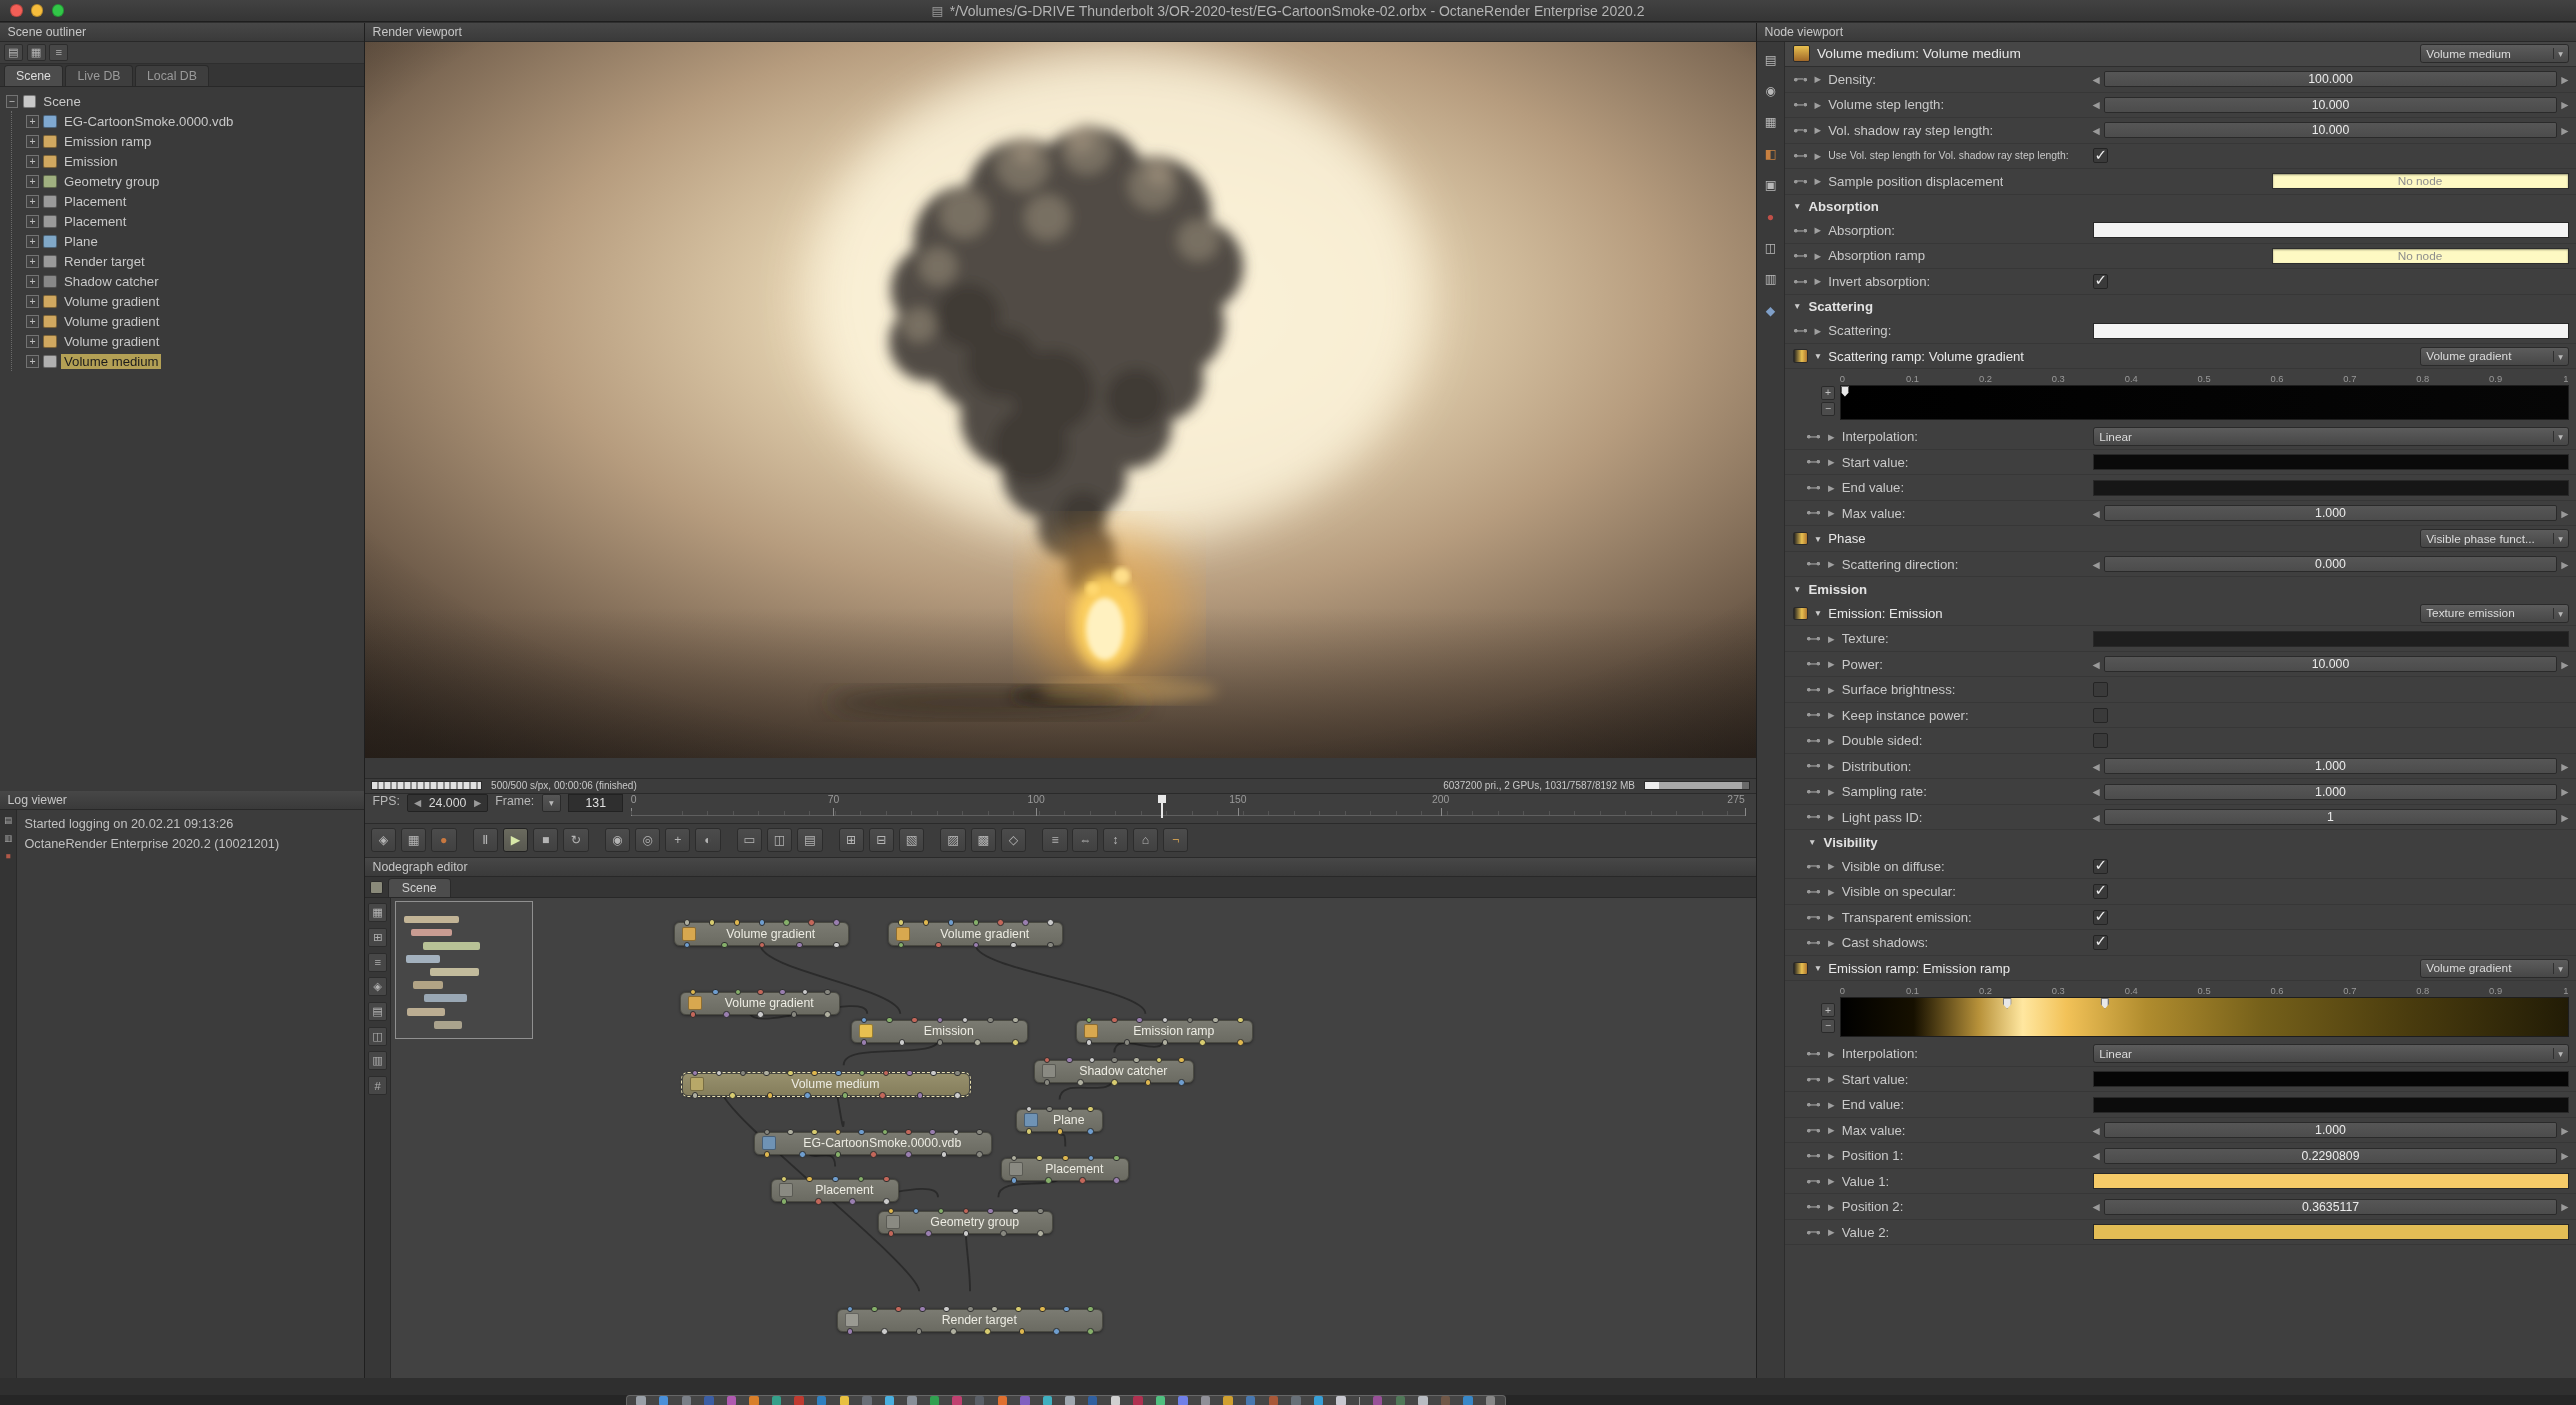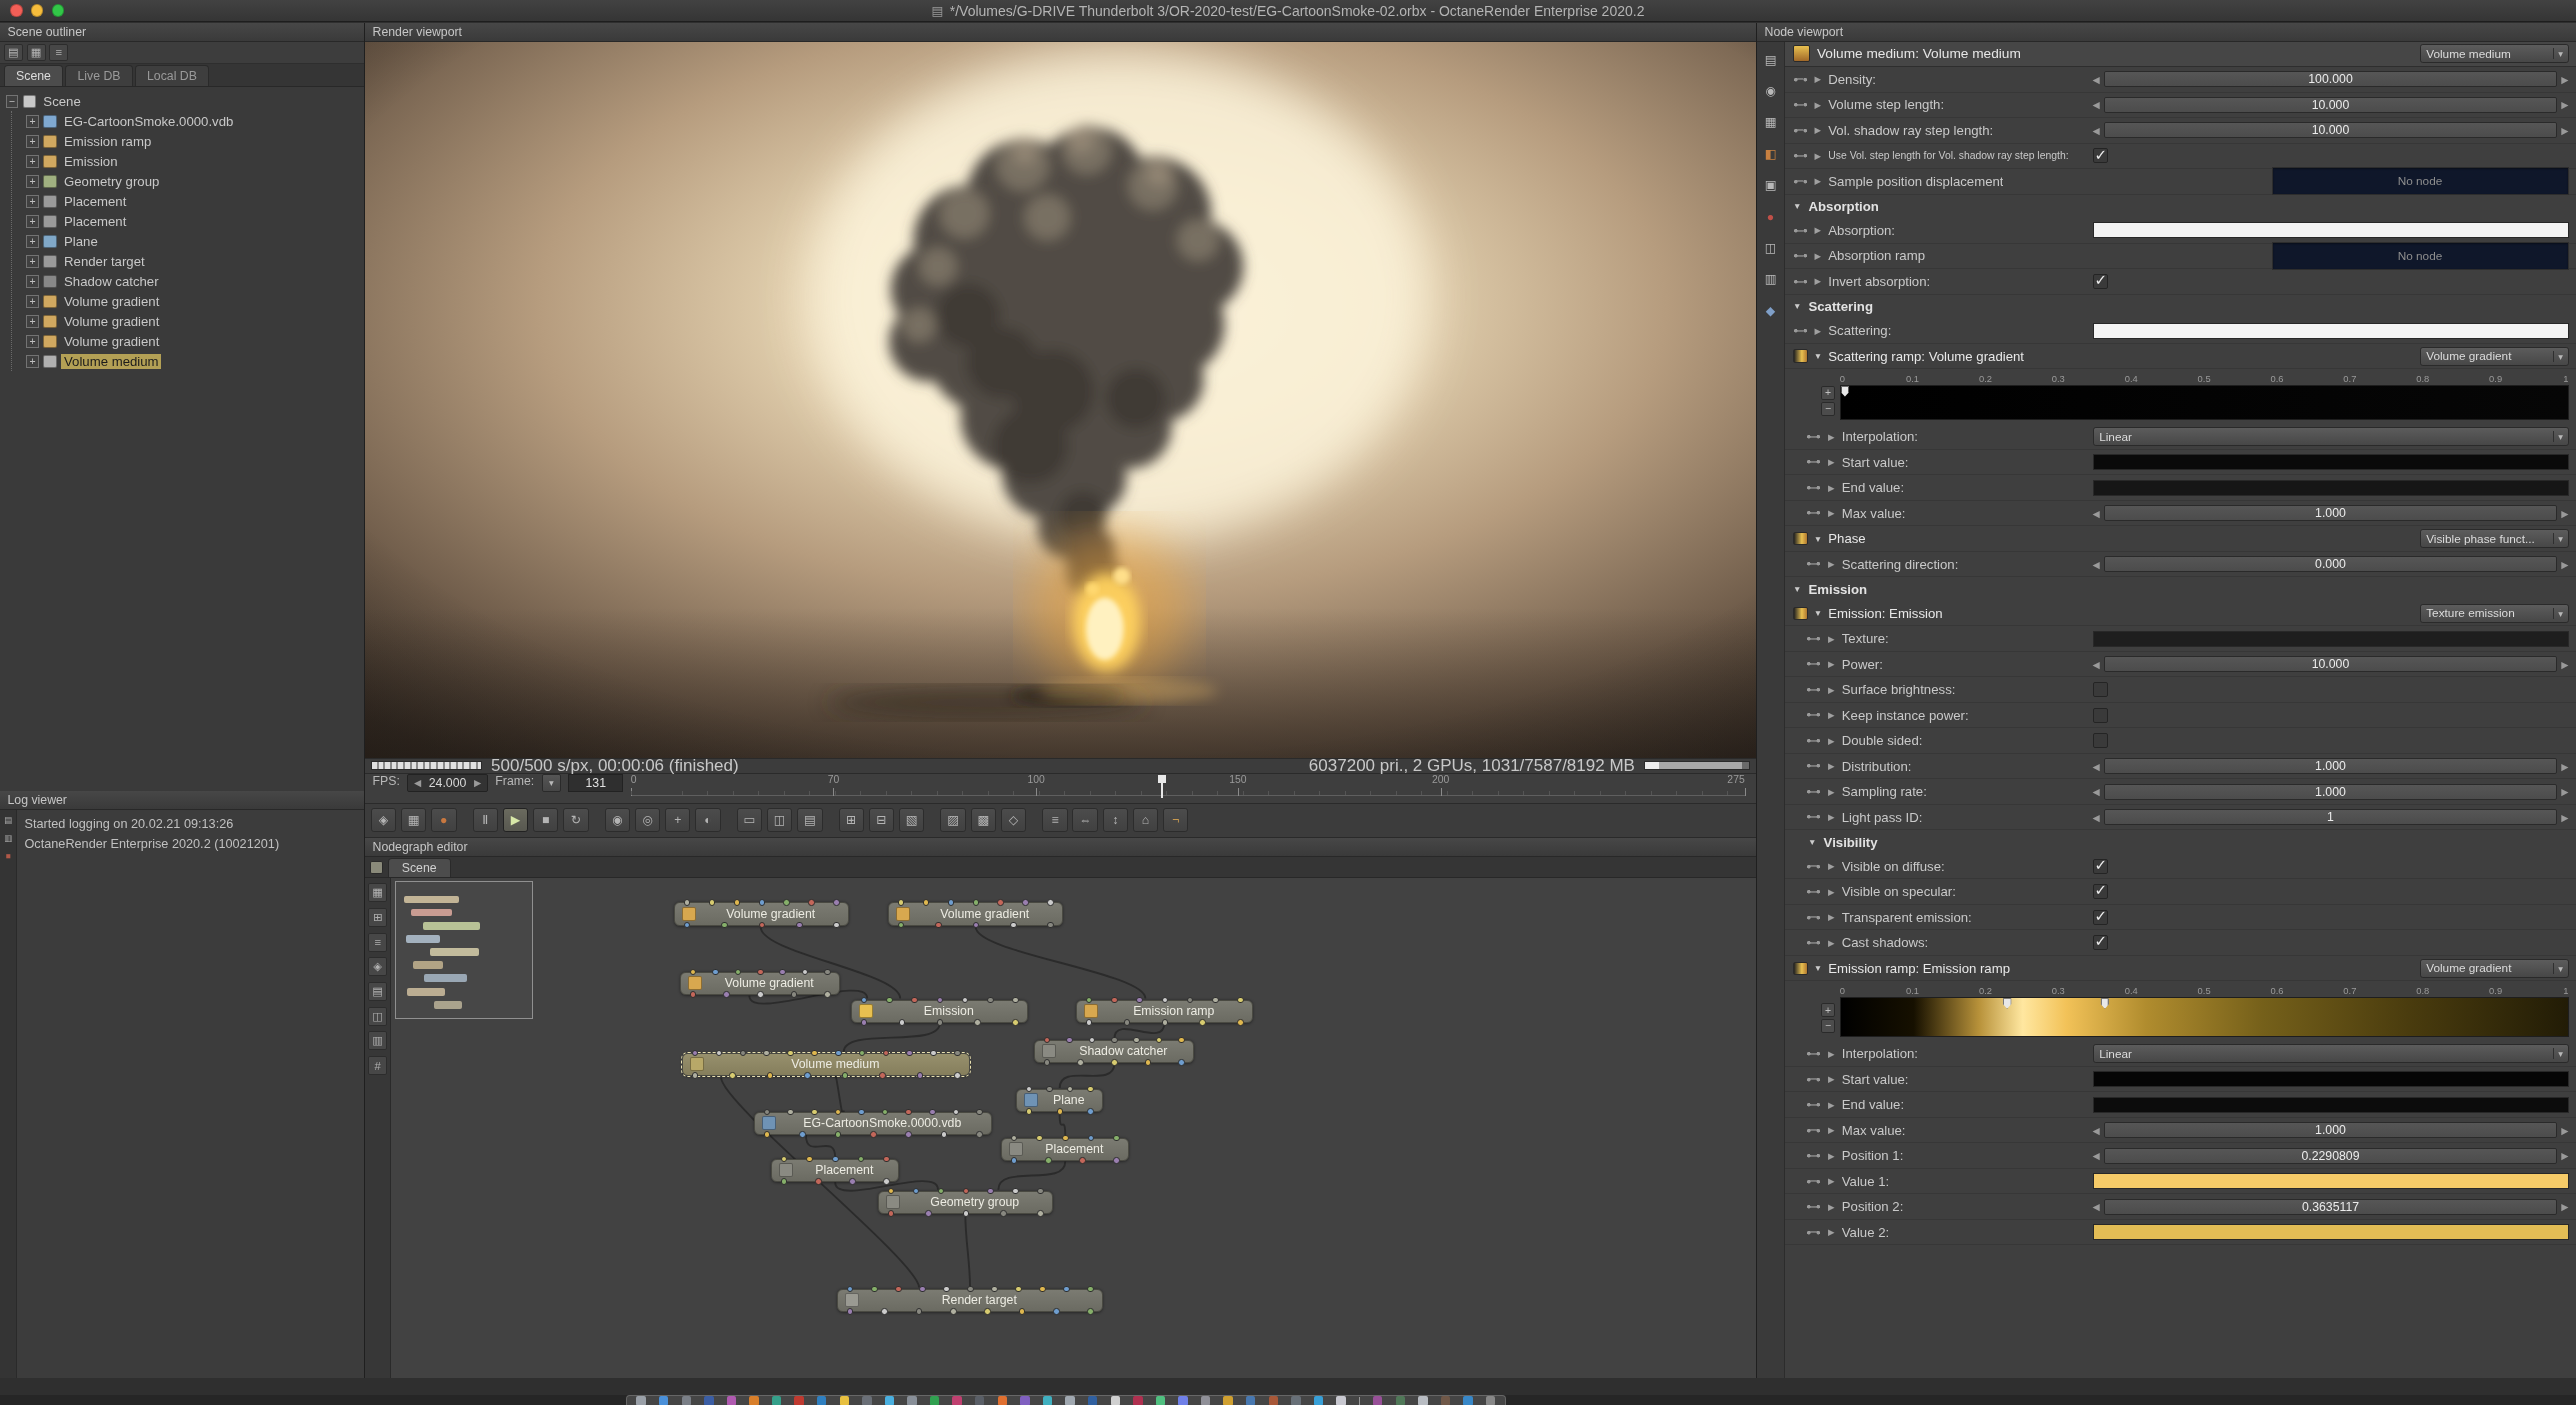--- a/index.html
+++ b/index.html
@@ -47,21 +47,21 @@
   .log-area{flex:1;display:flex;background:#3c3c3c;}
   .log-strip{width:17px;flex:0 0 17px;background:#343434;border-right:0.9px solid #2a2a2a;display:flex;
              flex-direction:column;align-items:center;padding-top:3.8px;gap:4.7px;}
   .log-strip .mini-btn{width:13.2px;height:13.2px;font-size:8.5px;background:transparent;border:none;}
   .log-lines{flex:1;padding:4.7px 7.5px;font-size:12.7px;color:#c0c0c0;line-height:20px;white-space:nowrap;overflow:hidden;}
 
   
   .viewport{height:716px;flex:0 0 716px;position:relative;background:#000;overflow:hidden;}
   .viewport svg{display:block;width:100%;height:100%;}
   .progress-row{height:16px;flex:0 0 16px;background:#3c3c3c;border-top:0.9px solid #2a2a2a;border-bottom:0.9px solid #2a2a2a;
-                display:flex;align-items:center;gap:9.4px;padding:0 5.7px;font-size:17px;color:#c8c8c8;white-space:nowrap;}
+                display:flex;align-items:center;gap:9.4px;padding:0 5.7px;font-size:10px;color:#c8c8c8;white-space:nowrap;margin-top:20px;}
   .seg-bar{width:111px;height:8.5px;background:repeating-linear-gradient(90deg,#e0e0e0 0 4.7px,#8a8a8a 4.7px 6.6px);border:0.9px solid #2a2a2a;}
   .spacer{flex:1;}
   .mem-bar{width:106px;height:8.5px;border:0.9px solid #2a2a2a;
            background:linear-gradient(90deg,#ececec 0 13%,#a8a8a8 13% 93%,#6a6a6a 93% 100%);}
   .timeline-row{height:30px;flex:0 0 30px;background:#3e3e3e;display:flex;align-items:flex-start;gap:7.5px;padding:0 7.5px;
                 border-bottom:0.9px solid #2a2a2a;}
   .tl-label{font-size:12.3px;color:#b8b8b8;}
   .spinner{height:18px;display:flex;align-items:center;gap:7.5px;padding:0 5.7px;background:#333;border:0.9px solid #222;
            border-radius:1.9px;font-size:12.3px;color:#d8d8d8;}
   .spinner .arr{color:#9a9a9a;font-size:9.4px;}
@@ -138,21 +138,21 @@
   .ilabel{font-size:13.2px;color:#c9c9c9;white-space:nowrap;overflow:hidden;}
   .ilabel.small{font-size:10.4px;}
   .ilabel.strong{color:#e8e8e8;}
   .ctrl{width:476px;flex:0 0 476px;margin-left:auto;margin-right:7.5px;display:flex;align-items:center;gap:4.7px;}
   .slider-bar{flex:1;height:16px;background:linear-gradient(#565656,#4c4c4c);border:0.9px solid #2a2a2a;border-radius:1.9px;
               display:flex;align-items:center;justify-content:center;font-size:12.3px;color:#ececec;}
   .sarr{color:#9a9a9a;font-size:9.4px;}
   .cbox{width:15px;height:15px;background:#3a3a3a;border:0.9px solid #242424;border-radius:1.9px;position:relative;}
   .cbox.checked::after{content:"✓";position:absolute;left:0.9px;top:-3.8px;font-size:15px;color:#efefef;}
   .swatch{flex:1;height:16px;border:0.9px solid #282828;}
-  .nonode{margin-left:auto;width:297px;height:28px;background:#0f172a;border:0.9px solid #2d2d2d;
+  .nonode{margin-left:auto;width:297px;height:16px;background:#fef9c3;border:0.9px solid #2d2d2d;
           box-shadow:inset 0 0.9px 1.9px rgba(0,0,0,.4);display:flex;align-items:center;justify-content:center;
           font-size:11.8px;color:#8e8e8e;}
   .sect{height:23.6px;display:flex;align-items:center;gap:6.6px;padding-left:7.5px;font-size:13.2px;font-weight:bold;color:#e2e2e2;}
   .sect.sub{padding-left:22.6px;}
   .gradblock{height:55px;display:flex;gap:4.7px;padding:1.9px 7.5px 4.7px 36px;}
   .pm-col{display:flex;flex-direction:column;gap:1.9px;justify-content:flex-end;padding-bottom:3.8px;}
   .pm-btn{width:14px;height:14px;background:#4c4c4c;border:0.9px solid #2a2a2a;color:#c0c0c0;font-size:10.4px;
           display:flex;align-items:center;justify-content:center;border-radius:1.9px;}
   .grad-right{flex:1;display:flex;flex-direction:column;}
   .grad-ruler{height:14px;position:relative;font-size:9.4px;color:#9a9a9a;}

